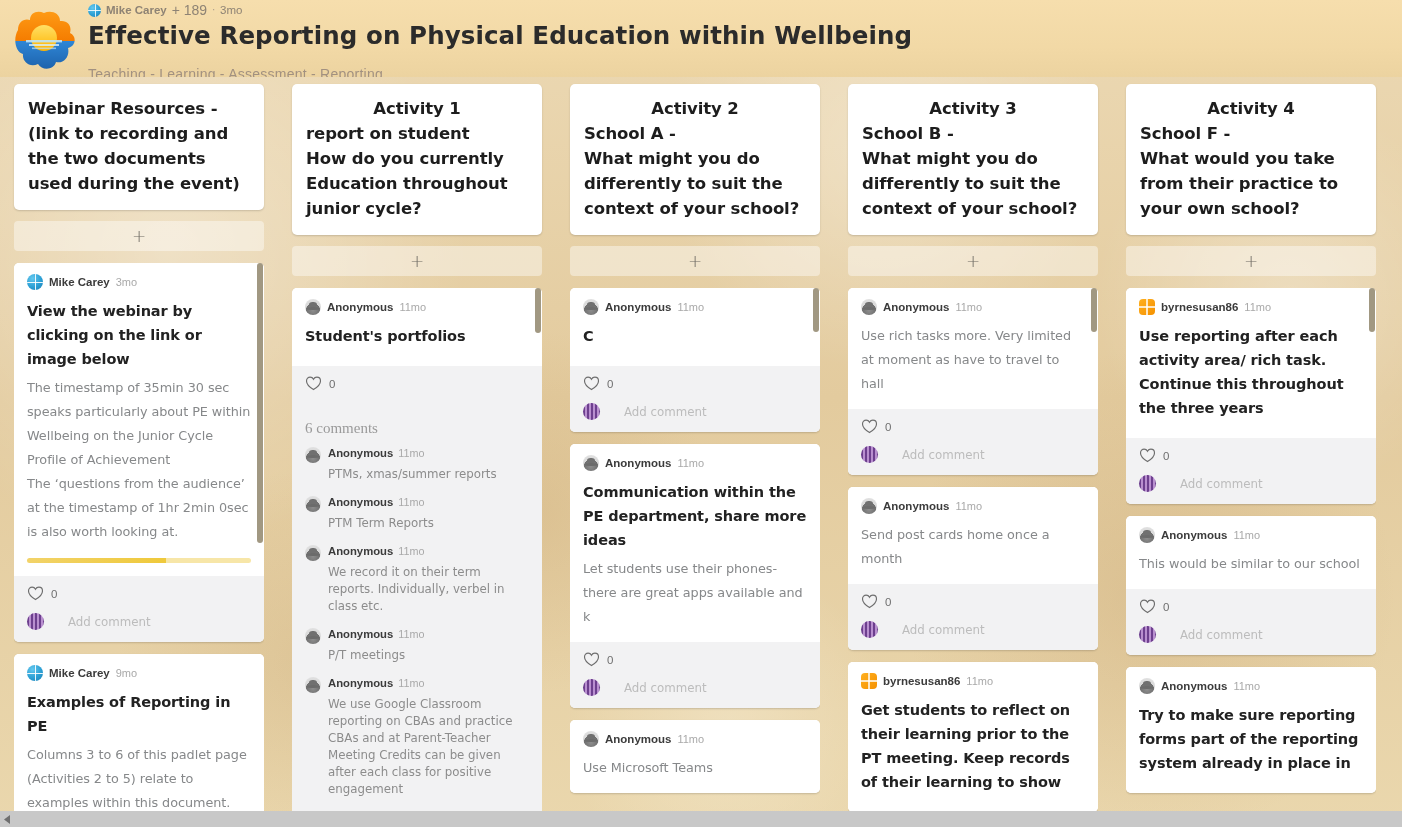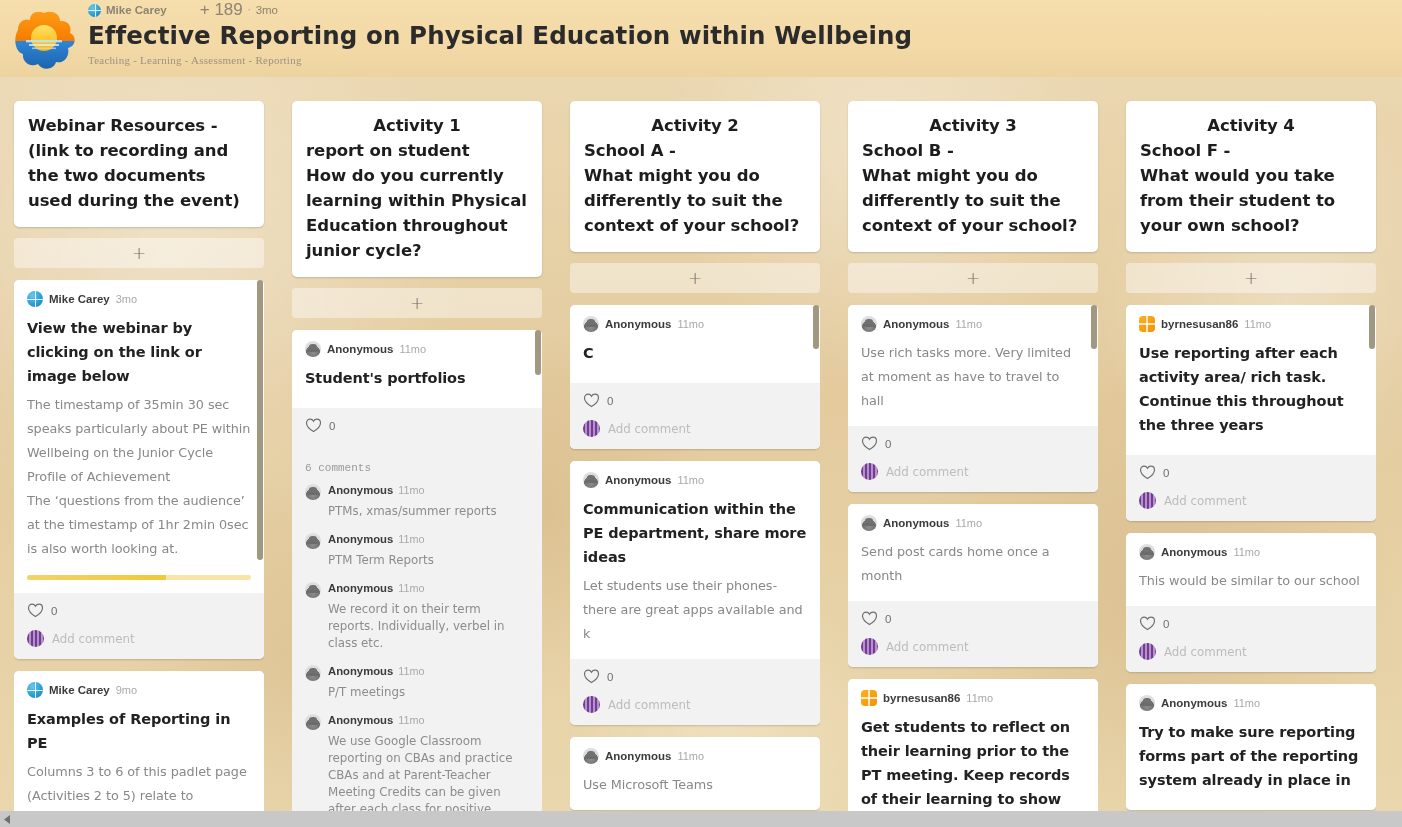--- a/index.html
+++ b/index.html
@@ -51,46 +51,45 @@
   }
   .meta-avatar::after {
     content:""; position:absolute; left:50%; top:0;
     width:1px; height:100%; background:rgba(255,255,255,.85);
   }
   #meta-author {
     font-size: 11.5px; font-weight: 700; color: #8e8374;
     font-family: "Liberation Sans", sans-serif;
   }
   #meta-count {
-    font-size: 17px; color: #8e8374; font-weight: 400;
+    font-size: 14px; color: #8e8374; font-weight: 400;
     font-family: "Liberation Sans", sans-serif;
-    margin-left: 28px;
   }
   #meta-dot { font-size: 9px; color: #a2968a; }
   #meta-time {
     font-size: 11.5px; color: #8e8374;
     font-family: "Liberation Sans", sans-serif;
   }
   #board-title {
     font-size: 24.5px; font-weight: 700; color: #2b2b2b;
     letter-spacing: .1px; line-height: 30px; margin-top: 2px;
     font-family: "DejaVu Sans", sans-serif;
   }
   #board-subtitle {
-    font-size: 11px; color: #a29180; margin-top: 3px;
+    font-size: 14px; color: #a29180; margin-top: 15px;
     letter-spacing: .25px;
-    font-family: Liberation Serif, serif;
+    font-family: Liberation Sans, sans-serif;
   }
 
   
   #board {
     position: absolute; top: 77px; left: 0;
     width: 1234px; height: 734px;
     display: flex; gap: 0px;
-    padding: 24px 0 0 0;
+    padding: 7px 0 0 0;
   }
   .column {
     width: 278px; flex: 0 0 278px;
     padding: 0 14px;
     position: relative;
     height: 100%;
   }
 
   .section-header {
     background: #ffffff;
@@ -207,34 +206,34 @@
   }
   .likes-row {
     display: flex; align-items: center; gap: 7px;
     margin-bottom: 12px;
   }
   .heart-icon { width: 17px; height: 15px; display: block; }
   .like-count {
     font-size: 11.5px; color: #6f6f6f;
     font-family: "Liberation Sans", sans-serif;
   }
-  .addcomment-row { display: flex; align-items: center; gap: 8px; }
+  .addcomment-row { display: flex; align-items: center; gap: 24px; }
   .avatar-stripes {
     width: 17px; height: 17px; border-radius: 50%; flex: 0 0 auto;
     background: repeating-linear-gradient(90deg,
       #6d3f8e 0px, #6d3f8e 2px,
       #b98fcf 2px, #b98fcf 4px);
   }
   .addcomment-label {
     font-size: 11.8px; color: #bcbcbc;
     font-family: "DejaVu Sans", sans-serif;
   }
   .comments-count {
-    font-size: 11px; color: #9a9a9a; padding: 2px 0 9px 0;
-    font-family: Liberation Mono, monospace;
+    font-size: 15px; color: #9a9a9a; padding: 2px 0 9px 0;
+    font-family: Liberation Serif, serif;
     margin-top: 27px;
   }
   .comment { display: flex; gap: 7px; margin-bottom: 12px; }
   .comment .avatar { margin-top: 1px; }
   .comment-main { flex: 1 1 auto; min-width: 0; }
   .comment-head { display: flex; align-items: baseline; gap: 5px; line-height: 14px; }
   .comment-name {
     font-size: 11.3px; font-weight: 700; color: #3b3b3b;
     font-family: "Liberation Sans", sans-serif;
   }
@@ -374,21 +373,20 @@
           </div>
         </div>
         <div class="col-scrollbar" style="top: 0px; height: 280px;"></div>
       </div>
     </div>
     <div class="column">
       <div class="section-header">
         <div class="section-line centered">Activity 1</div>
         <div class="section-line">report on student</div>
         <div class="section-line">How do you currently</div>
-        <div class="section-line">learning within Physical</div>
         <div class="section-line">Education throughout</div>
         <div class="section-line">junior cycle?</div>
       </div>
       <div class="add-post">
         <span class="plus-icon">+</span>
       </div>
       <div class="col-scroll">
         <div class="col-track">
           <div class="post">
             <div class="post-body">
@@ -623,21 +621,21 @@
           </div>
         </div>
         <div class="col-scrollbar" style="top: 0px; height: 44px;"></div>
       </div>
     </div>
     <div class="column">
       <div class="section-header">
         <div class="section-line centered">Activity 4</div>
         <div class="section-line">School F -</div>
         <div class="section-line">What would you take</div>
-        <div class="section-line">from their student to</div>
+        <div class="section-line">from their practice to</div>
         <div class="section-line">your own school?</div>
       </div>
       <div class="add-post">
         <span class="plus-icon">+</span>
       </div>
       <div class="col-scroll">
         <div class="col-track">
           <div class="post">
             <div class="post-body">
               <div class="post-author-row">

